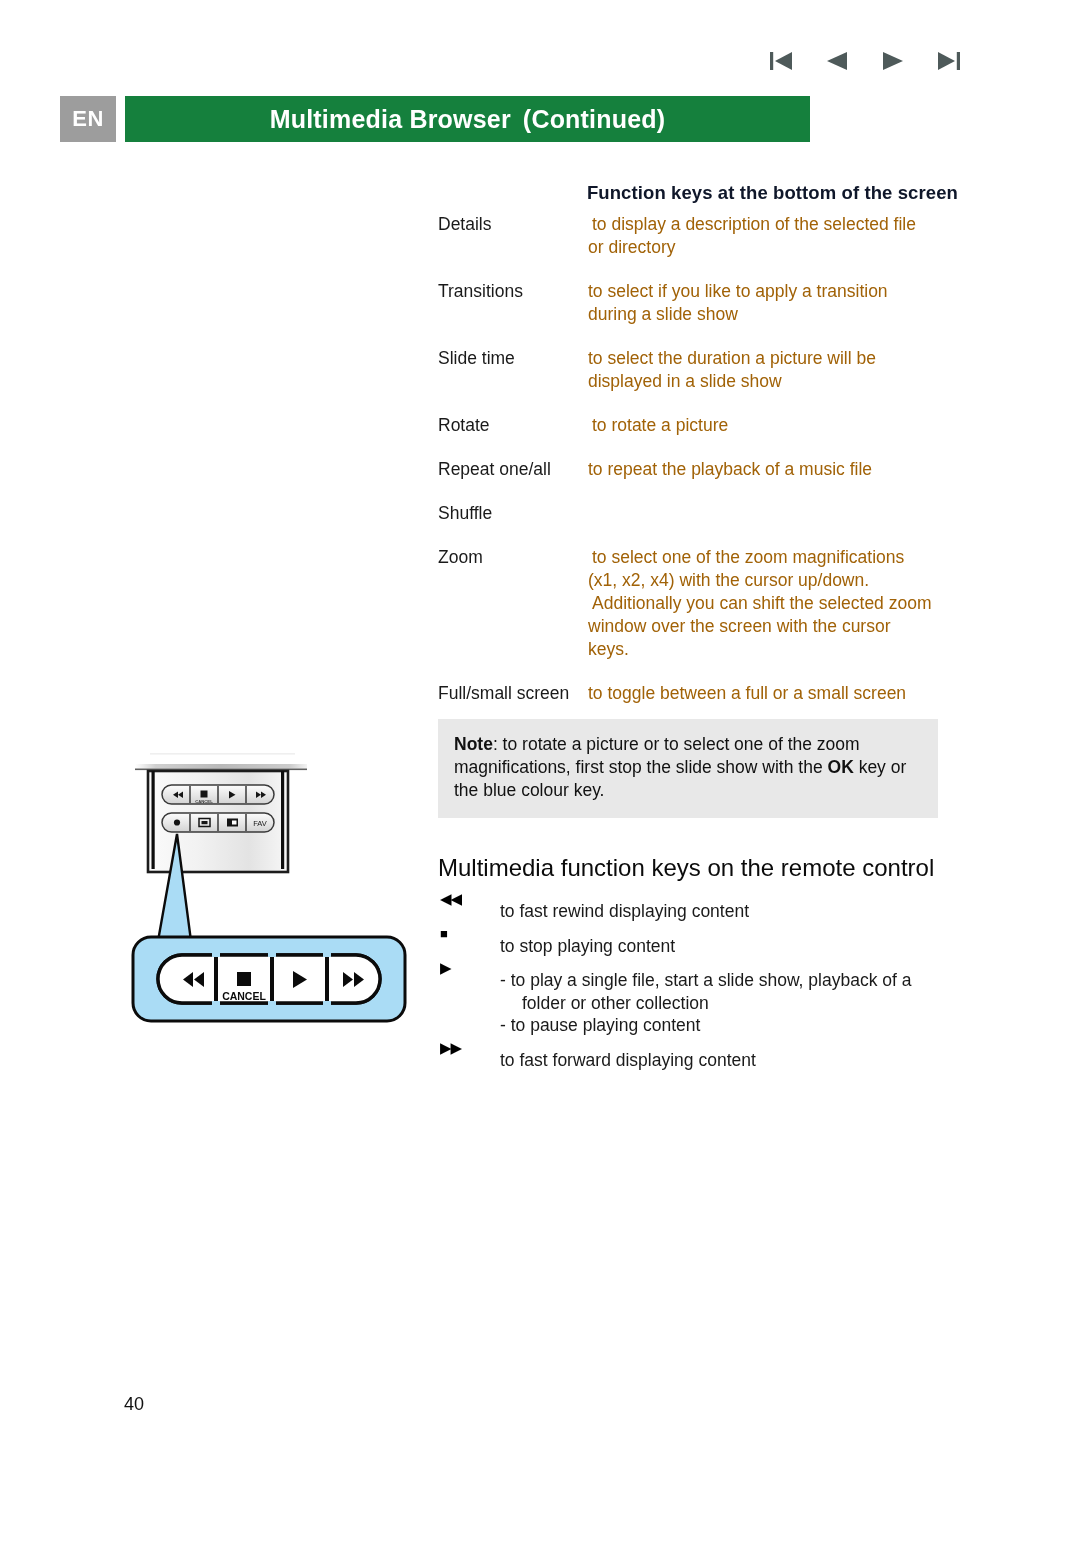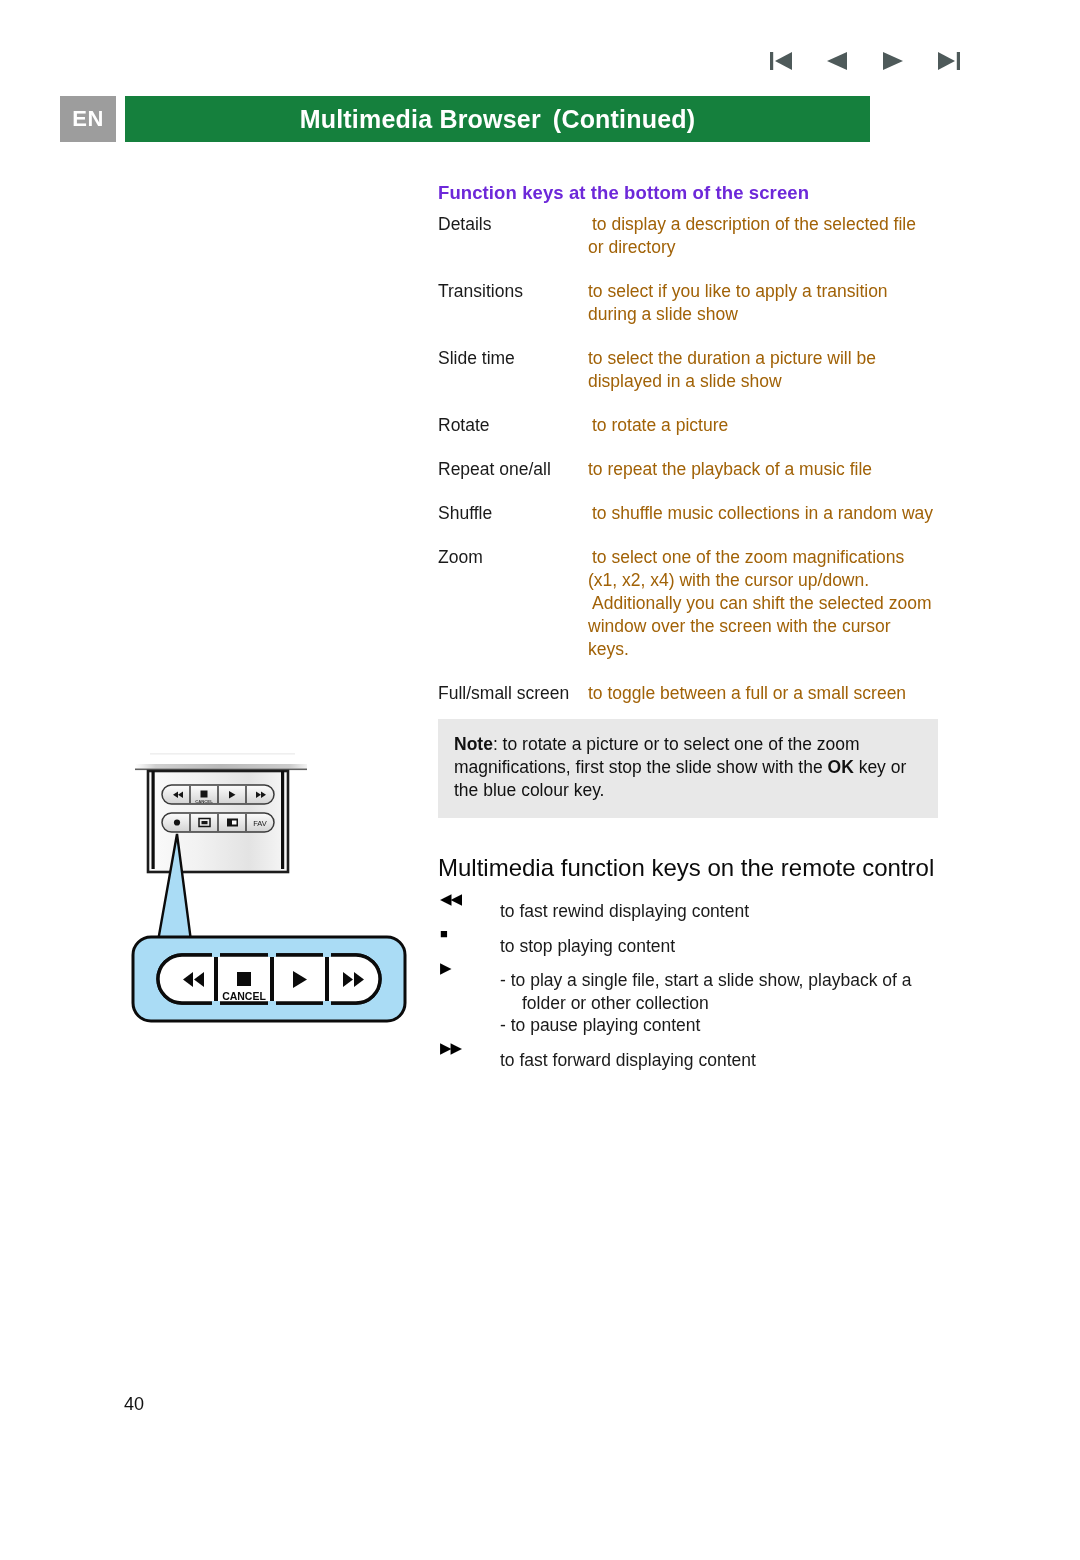--- a/index.html
+++ b/index.html
@@ -32,21 +32,21 @@
     height: 26px;
     display: block;
   }
   .nav-icon svg { display: block; }
 
   
   .header-row {
     position: absolute;
     top: 96px;
     left: 60px;
-    width: 810px;
+    width: 750px;
     height: 46px;
     display: flex;
     align-items: stretch;
   }
   .lang-badge {
     width: 56px;
     background: #9d9d9d;
     color: #ffffff;
     font-size: 22px;
     font-weight: bold;
@@ -73,23 +73,24 @@
   
   .content {
     position: absolute;
     left: 438px;
     top: 182px;
     width: 520px;
   }
   .section-heading {
     font-size: 18.5px;
     font-weight: bold;
-    color: #6d28d9;
+    color: #0f172a;
     margin: 0 0 9px 0;
     letter-spacing: 0.1px;
+    text-align: right;
   }
 
   .fn-table { width: 100%; }
   .fn-row {
     display: flex;
     align-items: flex-start;
     margin-bottom: 21px;
   }
   .fn-row.tight { margin-bottom: 10px; }
   .fn-term {
@@ -249,23 +250,20 @@
 
     <div class="fn-row">
       <div class="fn-term">Repeat one/all</div>
       <div class="fn-desc">
         <span class="ln">to repeat the playback of a music file</span>
       </div>
     </div>
 
     <div class="fn-row">
       <div class="fn-term">Shuffle</div>
-      <div class="fn-desc">
-        <span class="ln ind">to shuffle music collections in a random way</span>
-      </div>
     </div>
 
     <div class="fn-row">
       <div class="fn-term">Zoom</div>
       <div class="fn-desc">
         <span class="ln ind">to select one of the zoom magnifications</span>
         <span class="ln">(x1, x2, x4) with the cursor up/down.</span>
         <span class="ln ind">Additionally you can shift the selected zoom</span>
         <span class="ln">window over the screen with the cursor</span>
         <span class="ln">keys.</span>

